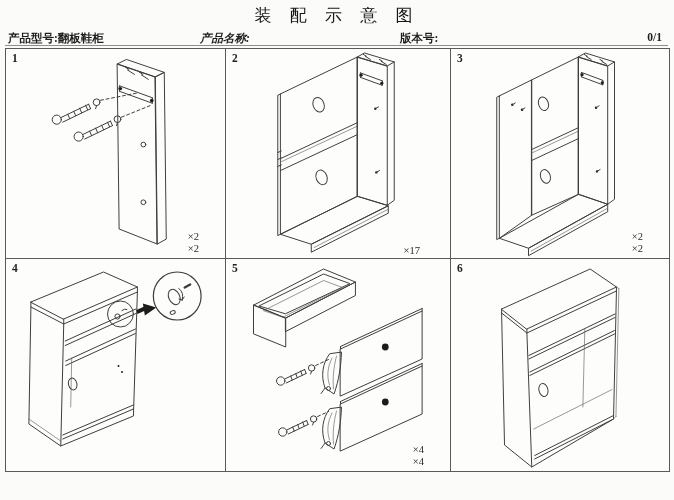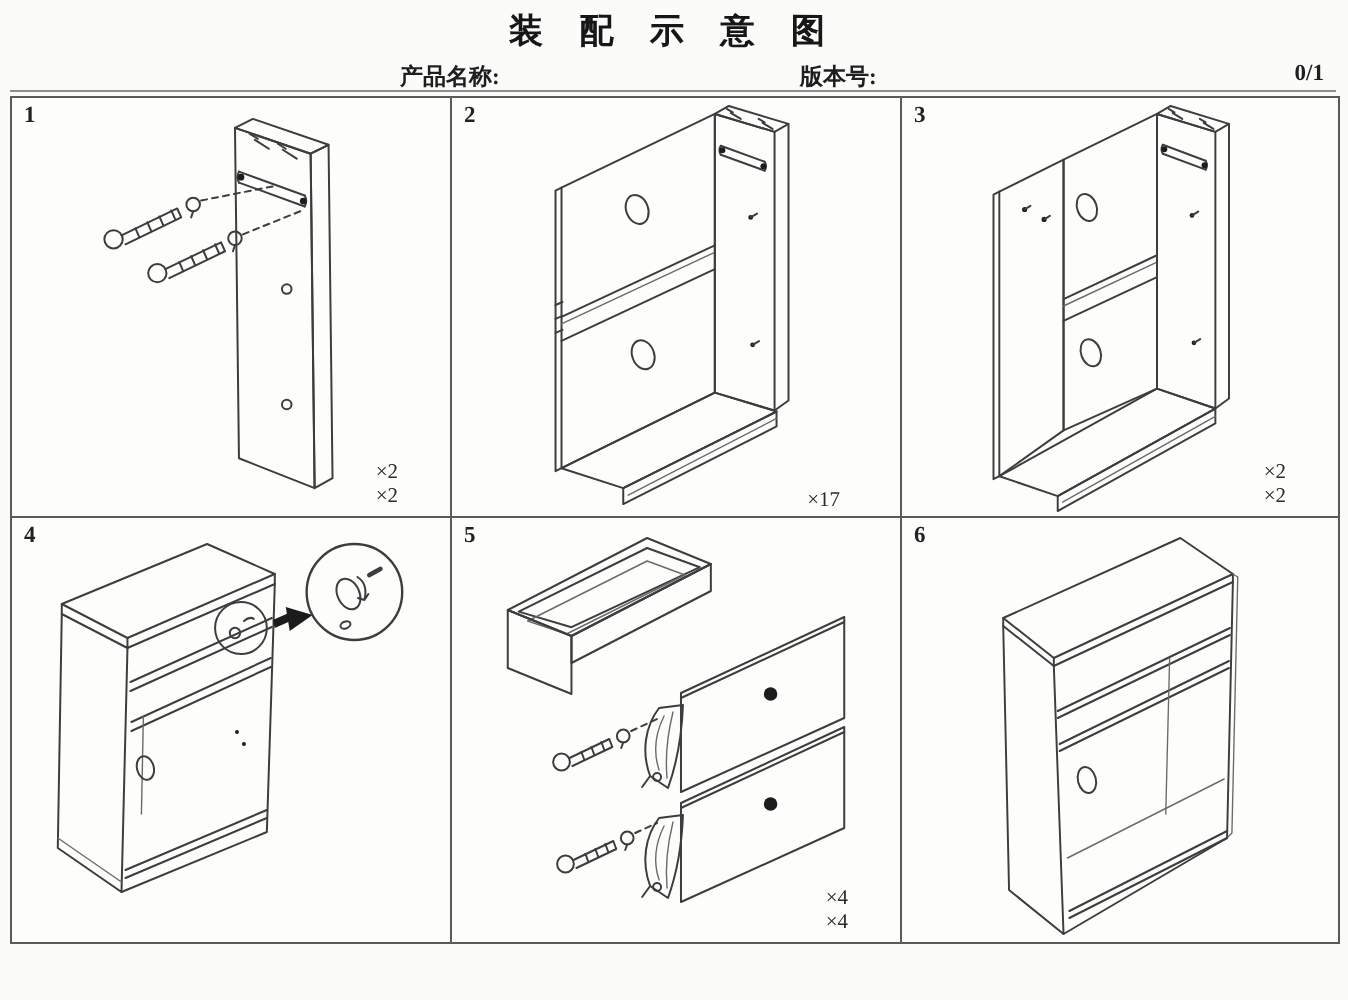--- a/index.html
+++ b/index.html
@@ -3,25 +3,25 @@
 <meta charset="utf-8">
 <style>
   html,body{margin:0;padding:0;}
   body{
     width:674px;height:500px;position:relative;overflow:hidden;
     background:#fbfbf9;
     font-family:"Liberation Serif","DejaVu Serif",serif;color:#1e1e1e;
   }
   .title{
     position:absolute;top:4px;left:0;width:100%;text-align:center;
-    font-size:17px;font-weight:bold;letter-spacing:7px;color:#171717;
+    font-size:17px;font-weight:normal;letter-spacing:7px;color:#171717;
   }
   .hdr{position:absolute;top:31px;left:0;width:674px;height:16px;font-size:11.5px;font-weight:bold;}
   .hdr .model{position:absolute;left:8px;top:0;}
-  .hdr .pname{position:absolute;left:200px;top:0;}
+  .hdr .pname{position:absolute;left:200px;top:0;font-style:italic;}
   .hdr .version{position:absolute;left:400px;top:0;text-align:center;}
   .hdr .page{position:absolute;right:12px;top:0;font-weight:bold;}
   .hdr-line{position:absolute;left:5px;right:6px;top:45px;border-top:1px solid #8d8d8d;}
   .grid{
     position:absolute;left:5px;top:48px;width:663px;height:422px;
     border:1px solid #5a5a5a;background:#fdfdfc;
     display:grid;grid-template-columns:220px 225px 218px;grid-template-rows:210px 212px;
   }
   .cell{position:relative;border-right:1px solid #5a5a5a;border-bottom:1px solid #5a5a5a;}
   .cell.lastcol{border-right:none;}
@@ -39,20 +39,21 @@
   svg.draw .thin{stroke-width:.7;stroke:#6a6a6a;}
 </style>
 </head>
 <body>
 
 <div class="page">
 
   <div class="title">装 配 示 意 图</div>
 
   <div class="hdr">
+    <span class="model">产品型号:翻板鞋柜</span>
     <span class="pname">产品名称:</span>
     <span class="version">版本号:</span>
     <span class="page">0/1</span>
   </div>
   <div class="hdr-line"></div>
 
   <div class="grid">
 
     <div class="cell">
       <span class="num">1</span>

